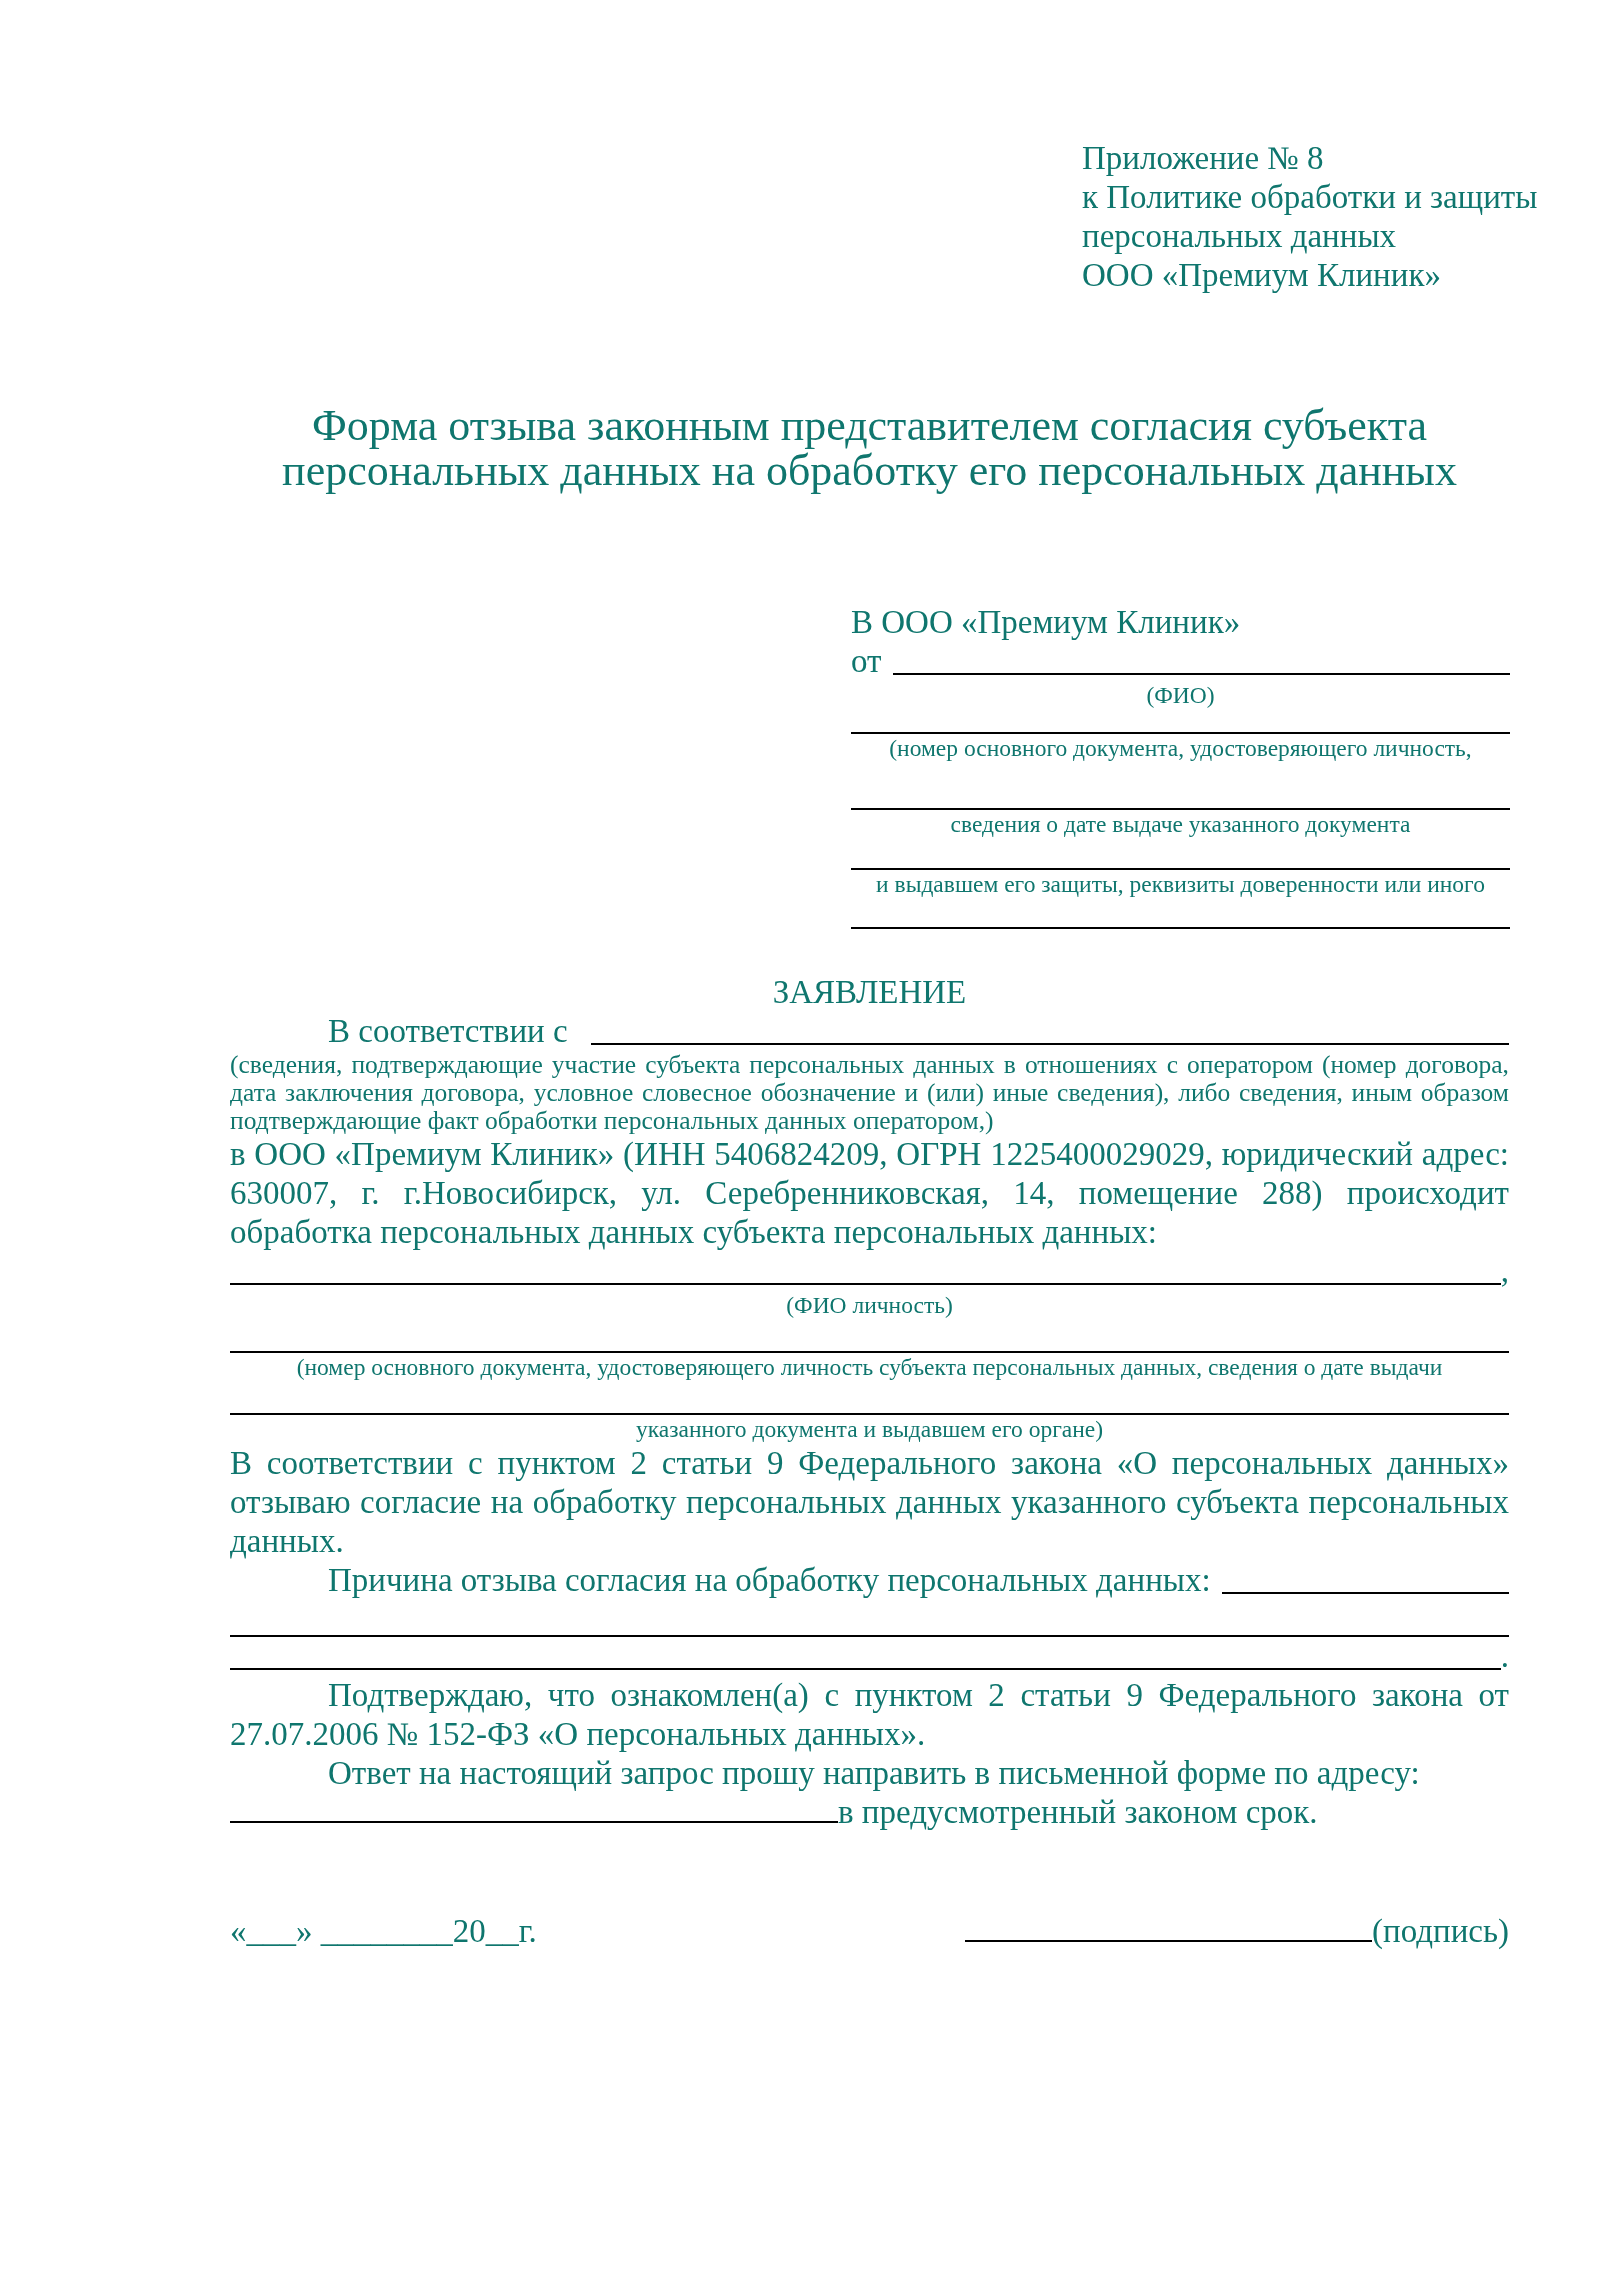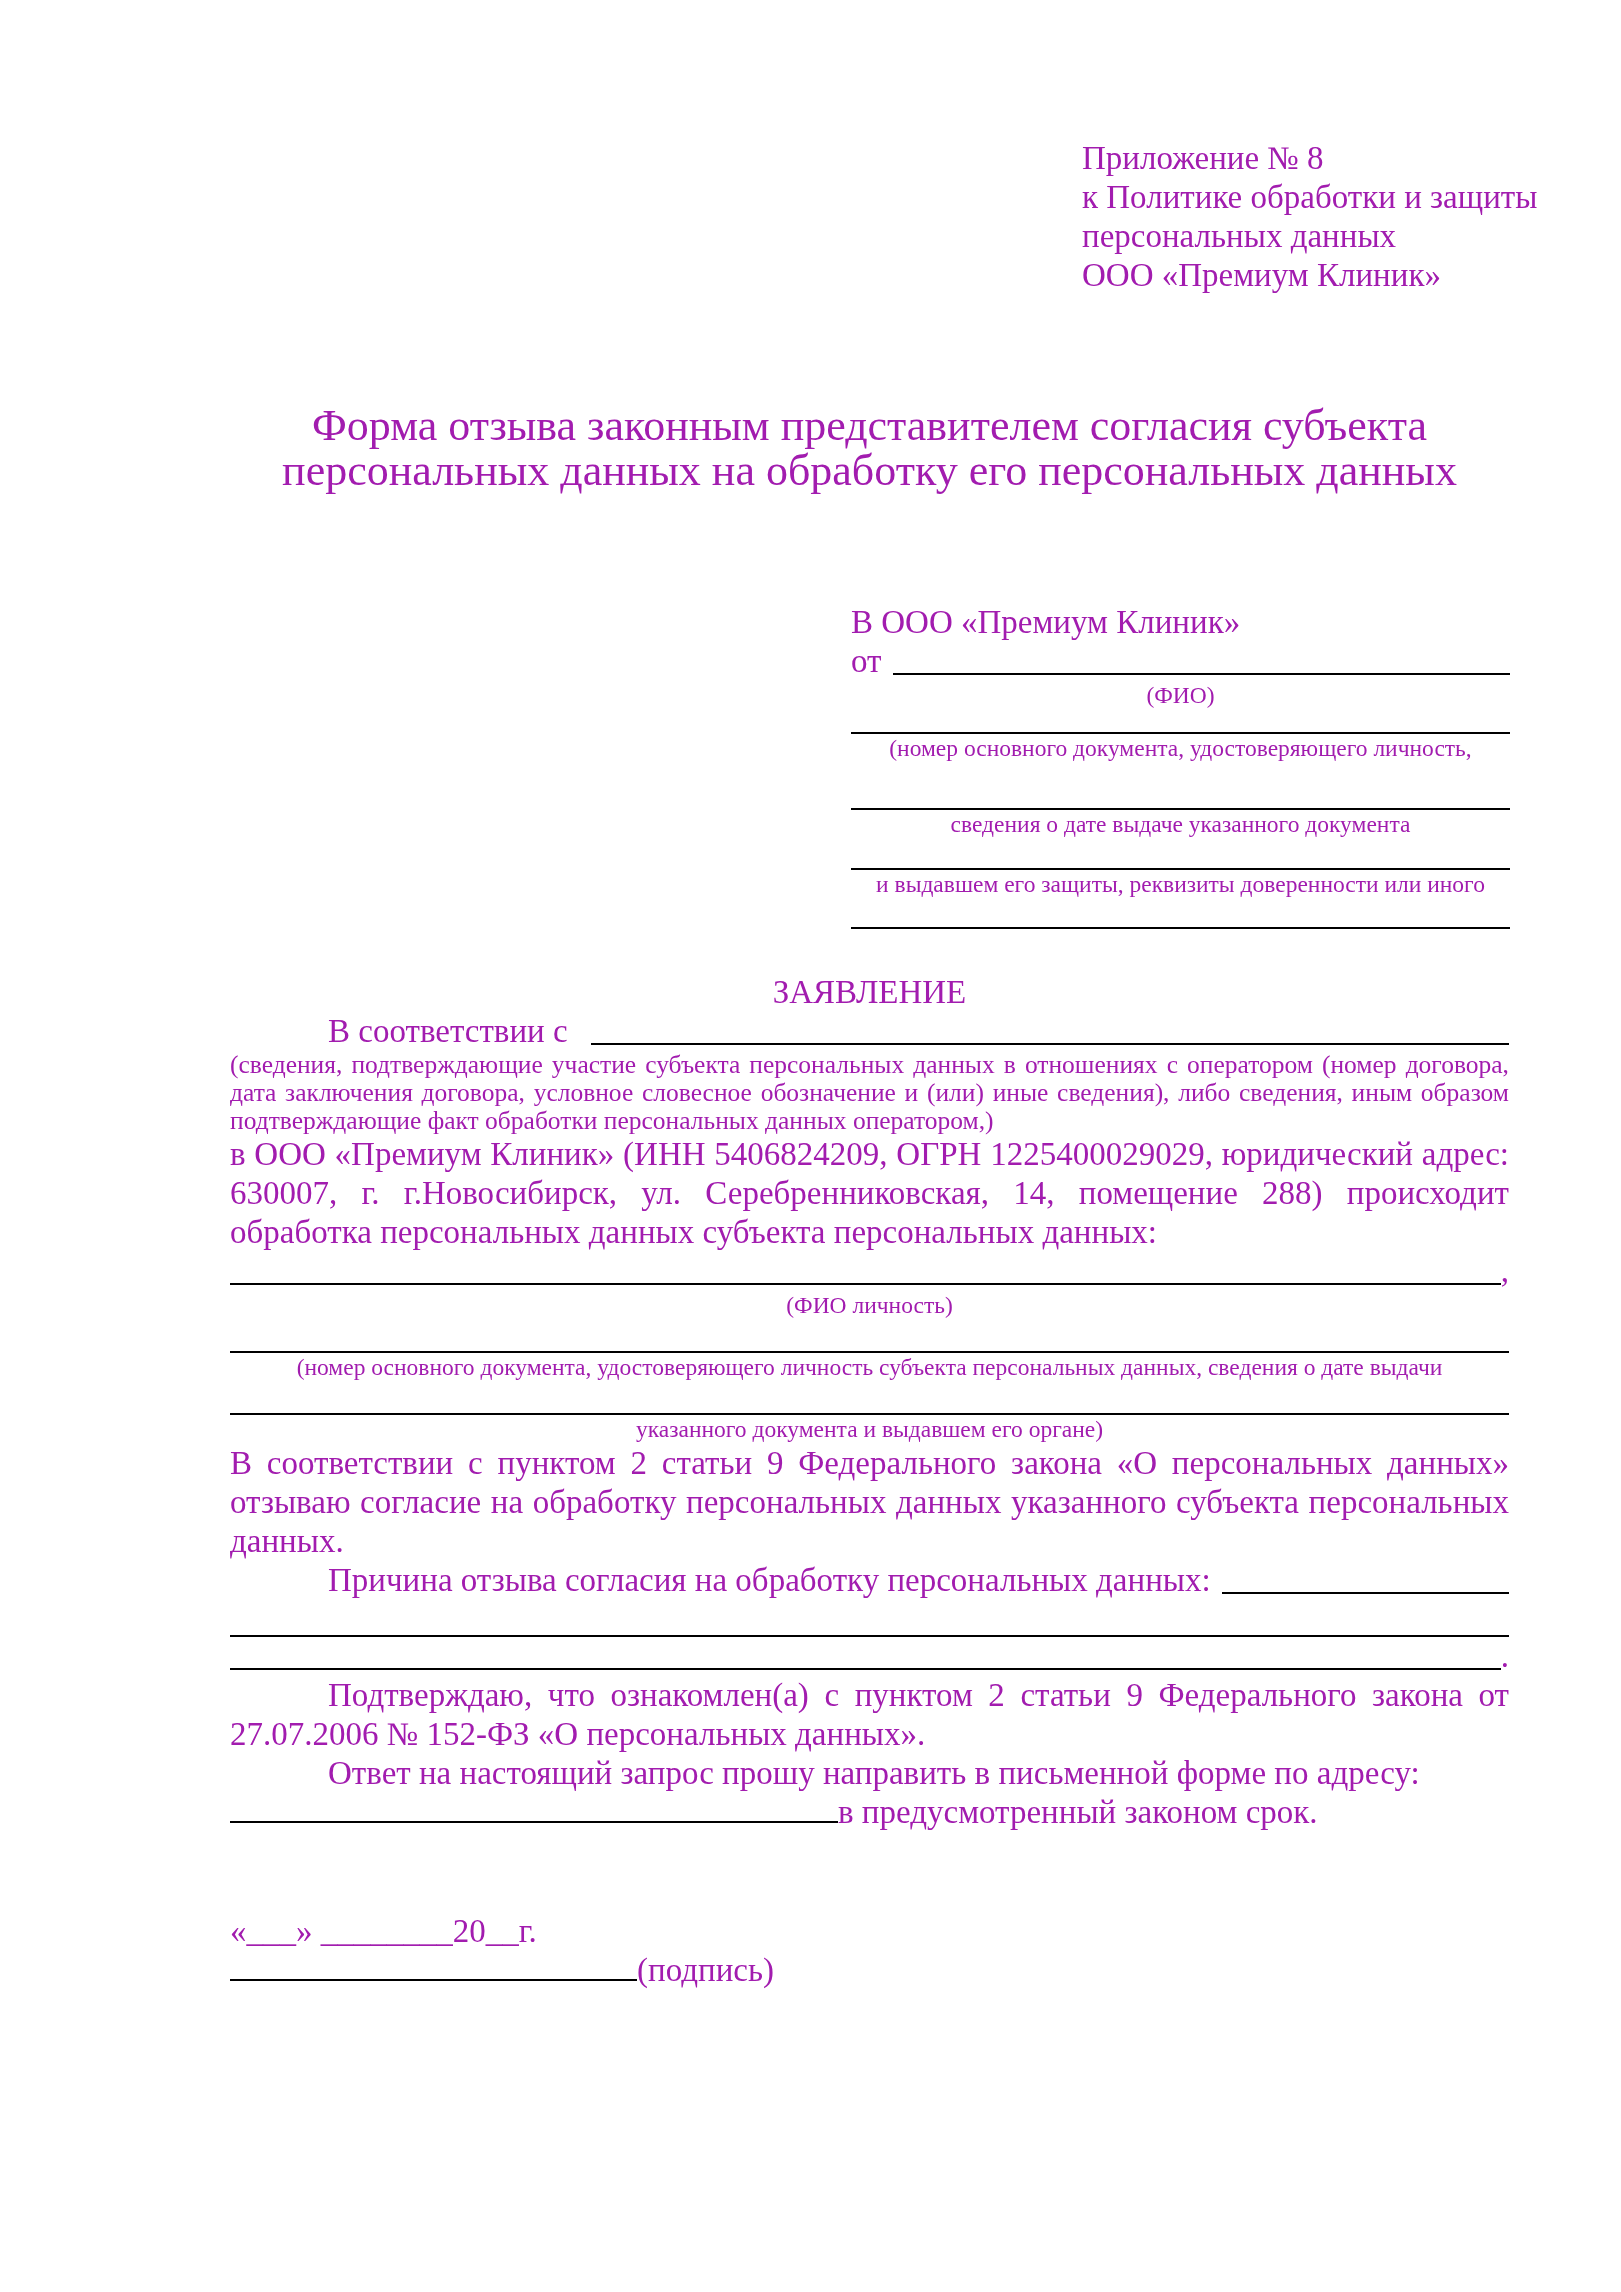--- a/index.html
+++ b/index.html
@@ -2,21 +2,21 @@
 <html><head>
 <meta charset="utf-8">
 <style>
   html, body { margin: 0; padding: 0; background: #888; }
   .page {
     position: relative;
     width: 1621px;
     height: 2293px;
     margin: 0 auto;
     background: #ffffff;
-    color: #a21caf;
+    color: #0f766e;
     font-family: "Liberation Serif", "DejaVu Serif", serif;
     font-size: 33px;
     line-height: 39px;
     overflow: hidden;
   }
   
   .appendix { margin: 139px 0 0 1082px; line-height: 39px; }
   
   .title {
     margin: 108px 0 0 230px;
@@ -58,21 +58,20 @@
     display: inline-block;
     border-bottom: 2px solid #000;
     height: 1px;
   }
   .addr-blank { width: 608px; }
   .sig-blank { width: 407px; }
   .footer-row {
     display: flex;
     justify-content: space-between;
     margin-top: 80px;
-    flex-direction: column;
   }
   .sig-group { white-space: nowrap; }
 </style>
 </head>
 <body>
 
 <div class="page">
 
   <div class="appendix">
     <div>Приложение № 8</div>

